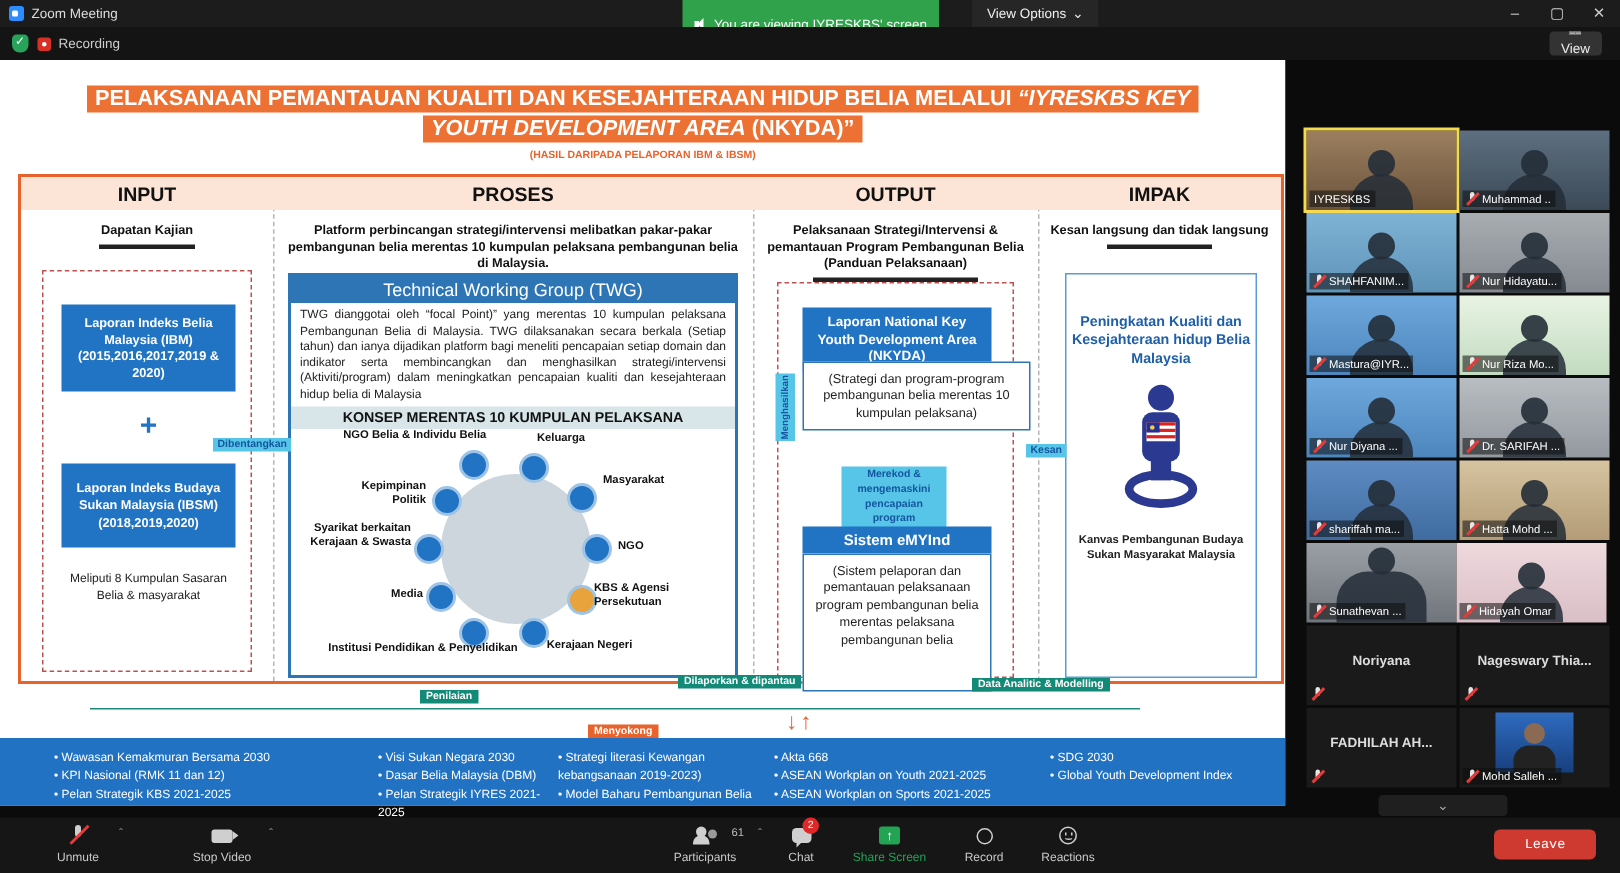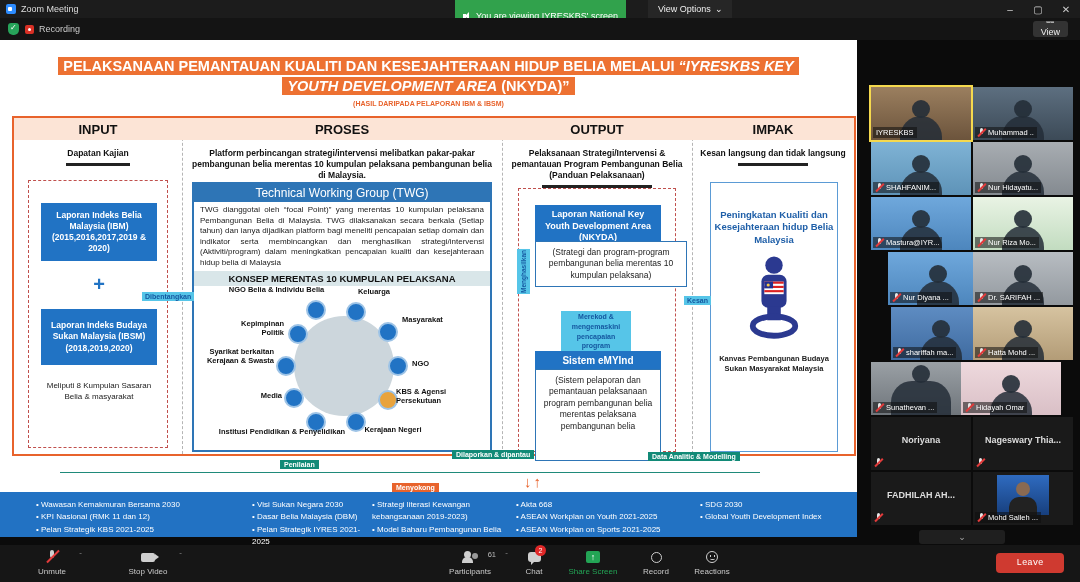--- a/index.html
+++ b/index.html
@@ -90,26 +90,26 @@
   .avatarimg::after { content:""; position:absolute; left:12px; top:22px; width:28px; height:18px; border-radius:10px 10px 0 0; background:#222; }
   .chevbtn { position:absolute; left:62px; top:490px; width:86px; height:14px; background:#1f1f1f; border-radius:3px; color:#aaa; font-size:9px; display:flex; align-items:center; justify-content:center; }
 
   
   .t1 { left:14px; top:47px; background:linear-gradient(#9b7f5f,#6c543c); }
   .t2 { left:116px; top:47px; background:linear-gradient(#5d6f80,#3c4a57); }
   .t3 { left:14px; top:102px; background:linear-gradient(#7fb3d5,#5e93b8); }
   .t4 { left:116px; top:102px; background:linear-gradient(#a8adb2,#848a90); }
   .t5 { left:14px; top:157px; background:linear-gradient(#6fa8dc,#4d86bd); }
   .t6 { left:116px; top:157px; background:linear-gradient(#e9f3e4,#c2dcc0); }
-  .t7 { left:31px; top:212px; background:linear-gradient(#6fa8dc,#4d86bd);padding-left:12px; }
+  .t7 { left:14px; top:212px; background:linear-gradient(#6fa8dc,#4d86bd);padding-left:12px; }
   .t8 { left:116px; top:212px; background:linear-gradient(#b8bdc2,#93999f); }
-  .t9 { left:14px; top:267px; background:linear-gradient(#5e8cc2,#3f6ba0);margin-left:20px; }
+  .t9 { left:14px; top:267px; background:linear-gradient(#5e8cc2,#3f6ba0); }
   .t10 { left:116px; top:267px; background:linear-gradient(#d6c3a0,#b39c77); }
   .t11 { left:14px; top:322px; background:linear-gradient(#9aa0a5,#6f757b); }
-  .t12 { left:104px; top:322px; background:linear-gradient(#eed9dd,#d9bfc6); }
+  .t12 { left:114px; top:322px; background:linear-gradient(#eed9dd,#d9bfc6); }
   .t13 { left:14px; top:377px; background:#1a1a1a; }
   .t14 { left:116px; top:377px; background:#1a1a1a; }
   .t15 { left:14px; top:432px; background:#1a1a1a; }
   .t16 { left:116px; top:432px; background:#1a1a1a; }
 
   
   .bottombar { position:absolute; left:0; top:545px; width:1080px; height:37px; background:#161616; }
   .tbitem { position:absolute; top:4px; width:76px; text-align:center; color:#c9c9c9; font-size:8px; }
   .tbicon { height:16px; display:flex; align-items:center; justify-content:center; position:relative; margin-bottom:2px; }
   .caret { color:#8a8a8a; font-size:8px; position:absolute; top:2px; }

